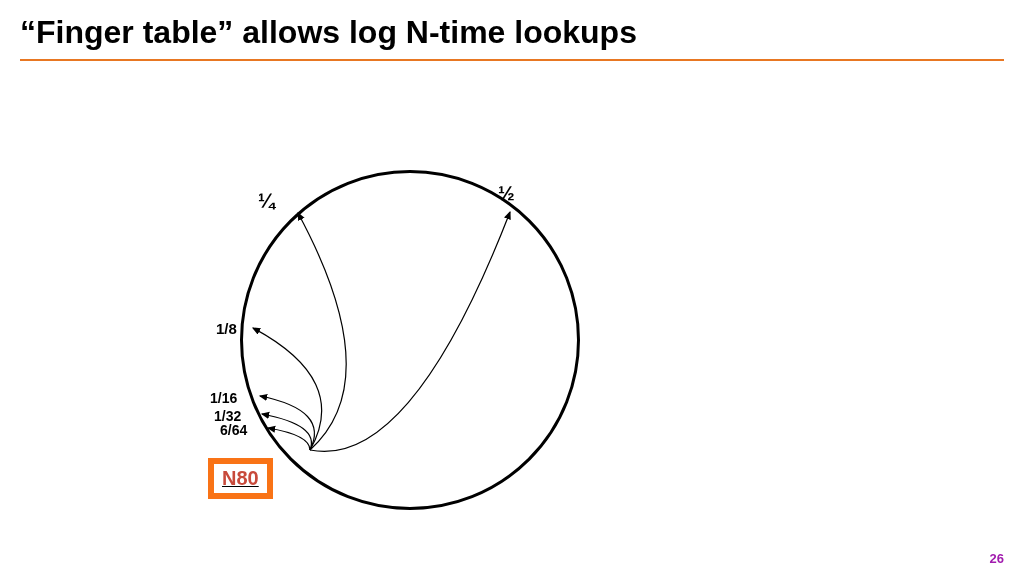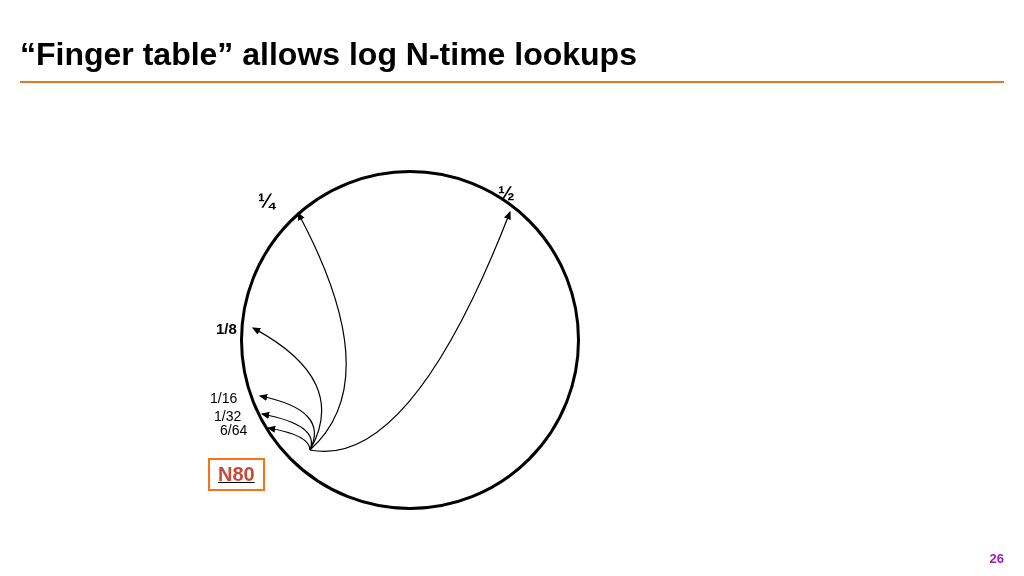--- a/index.html
+++ b/index.html
@@ -8,21 +8,21 @@
       height: 576px;
       font-family: Arial, Helvetica, sans-serif;
       background: #fff;
       position: relative;
       overflow: hidden;
     }
     .title {
       font-size: 32px;
       font-weight: bold;
       color: #000;
-      padding: 36px 20px 8px 20px;
+      padding: 14px 20px 8px 20px;
     }
     .underline {
       height: 2px;
       background: #e87722;
       margin: 0 20px 0 20px;
     }
     .diagram-area {
       position: absolute;
       left: 180px;
       top: 150px;
@@ -39,33 +39,33 @@
       border-radius: 50%;
     }
     .fraction-label {
       position: absolute;
       font-weight: bold;
       color: #000;
       font-size: 20px;
     }
     .fraction-label.small {
       font-size: 14px;
-      font-weight: normal;
+      font-weight: bold;
     }
     .label-half { left: 318px; top: 32px; }
     .label-quarter { left: 78px; top: 40px; }
     .label-eighth { left: 36px; top: 170px; font-size: 15px; }
     .label-sixteenth { left: 30px; top: 240px; }
     .label-thirtytwo { left: 34px; top: 258px; }
     .label-sixtyfour { left: 40px; top: 272px; }
     .node-box {
       position: absolute;
       left: 28px;
       top: 308px;
-      border: 2px solid #f97316;
+      border: 6px solid #f97316;
       padding: 3px 8px;
       background: #fff;
       text-decoration: underline;
     }
     .node-label {
       font-size: 20px;
       font-weight: bold;
       color: #c84a3b;
     }
     .arrows-svg {

